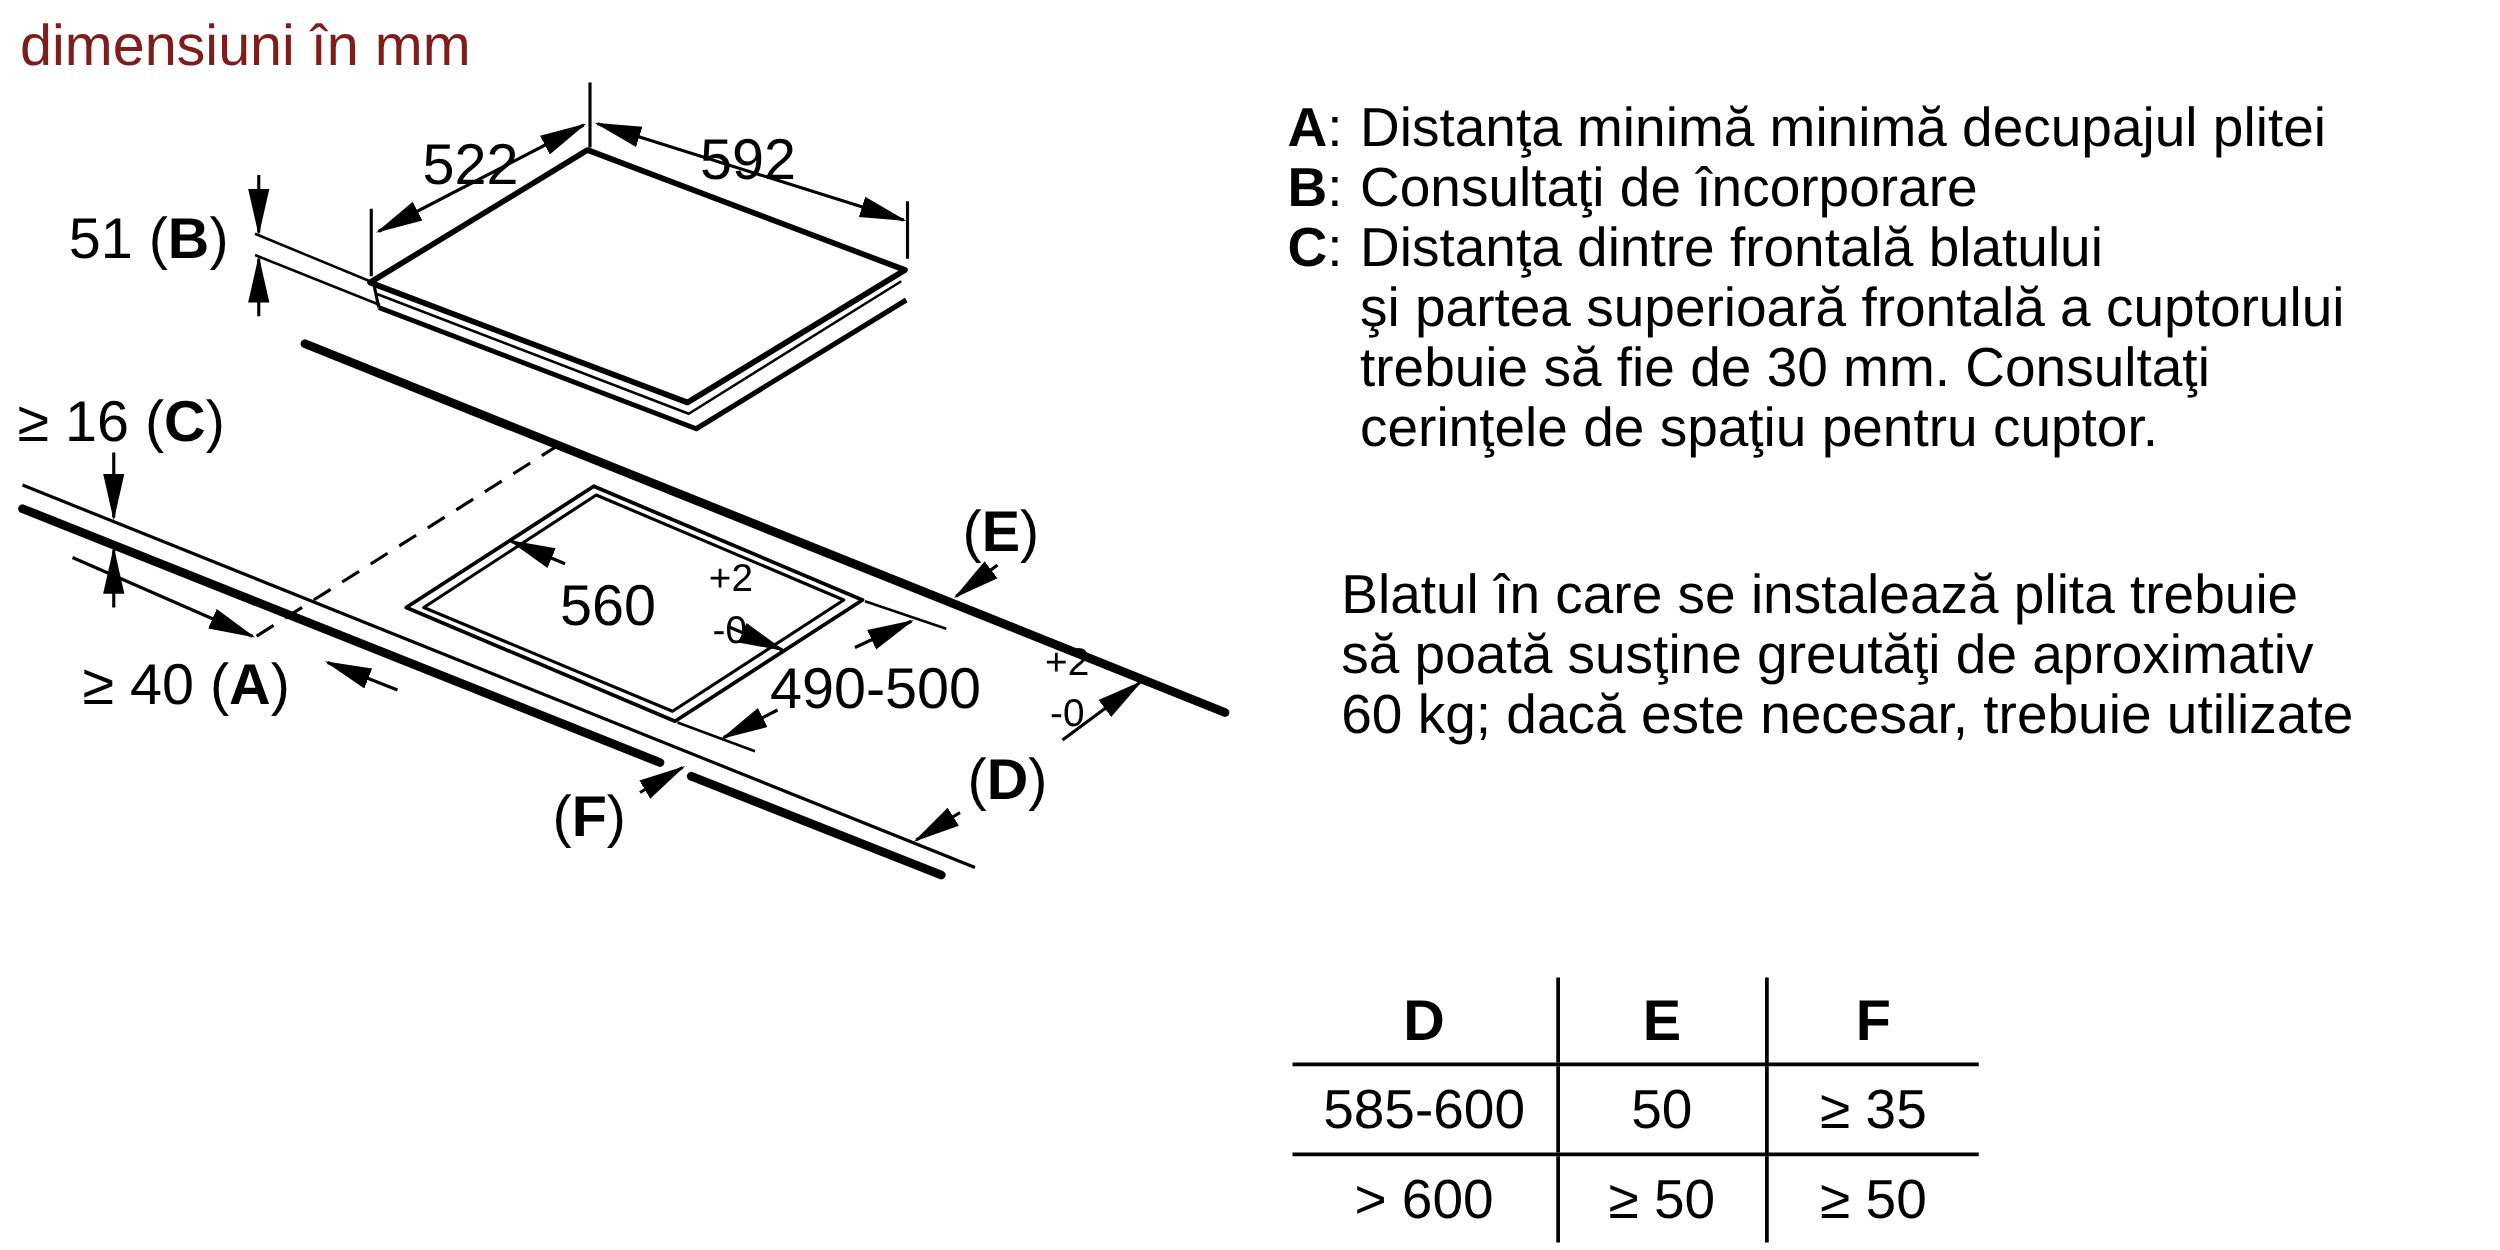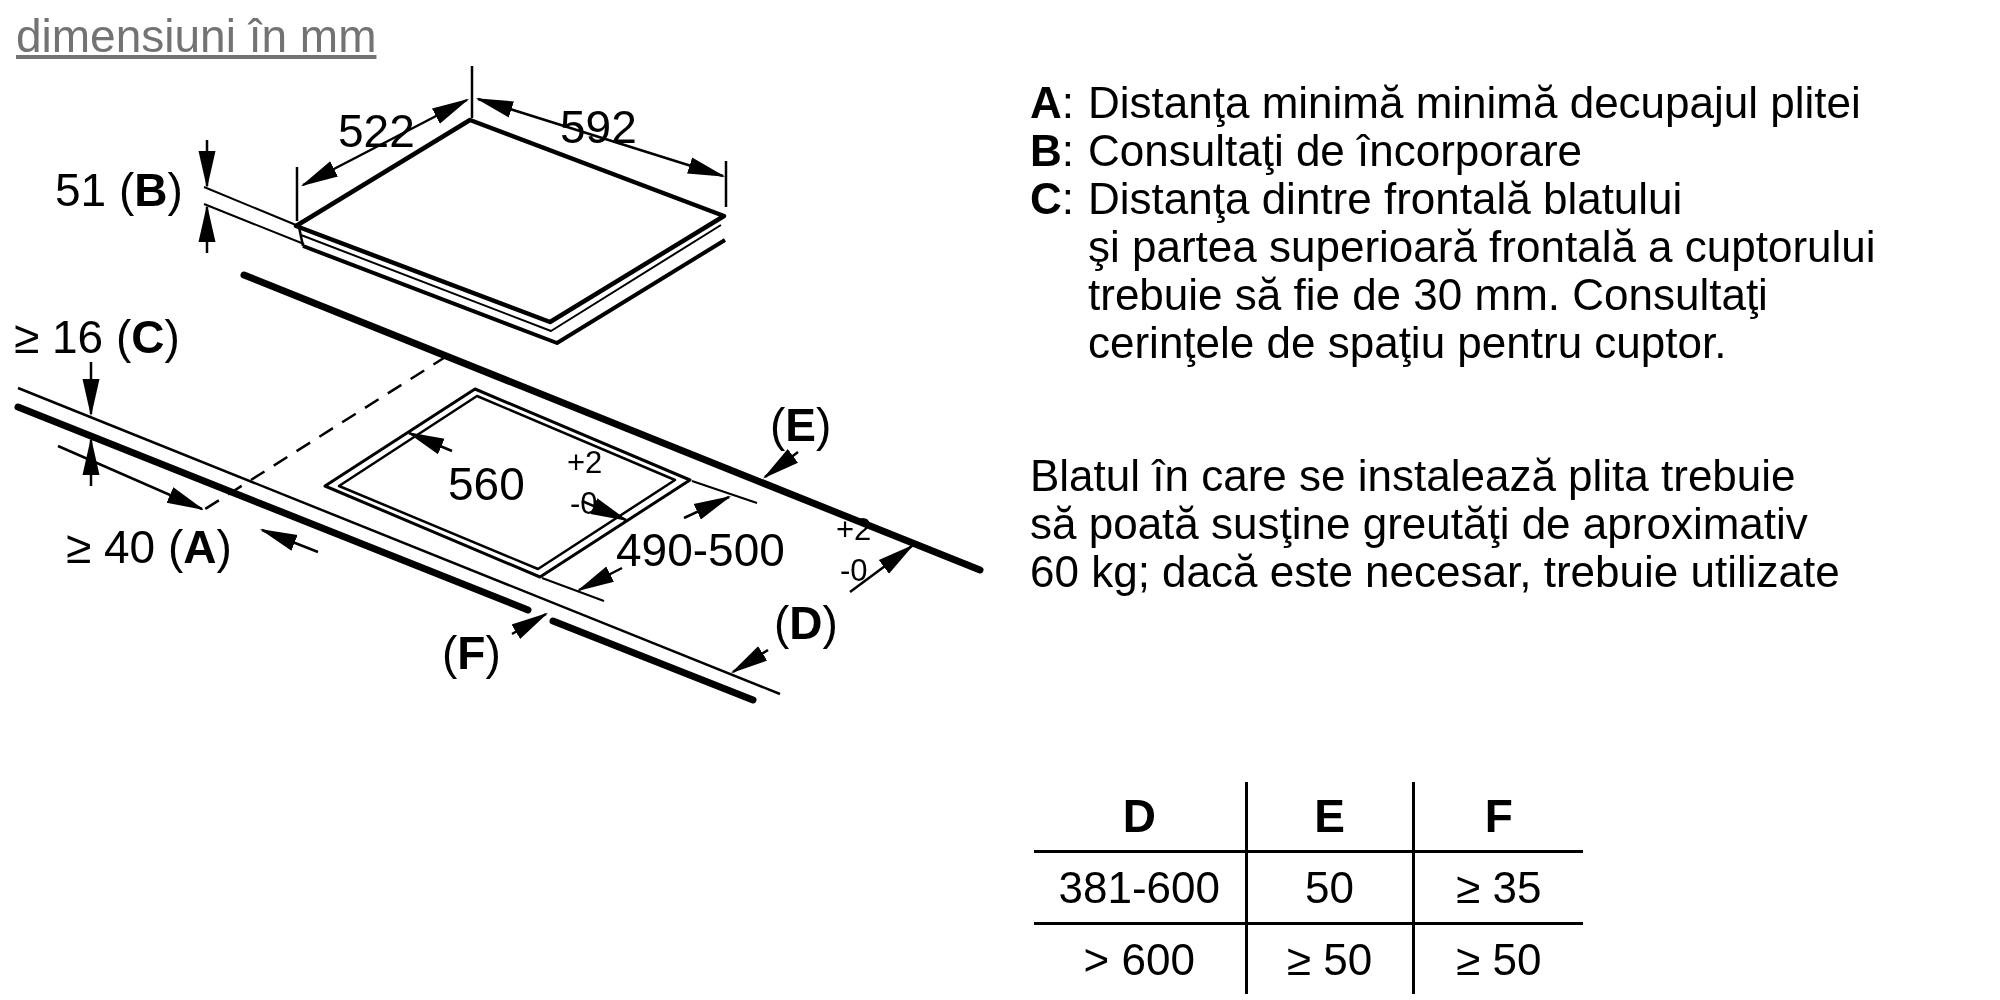--- a/index.html
+++ b/index.html
@@ -1,36 +1,36 @@
 <!DOCTYPE html>
 <html><head>
 <meta charset="utf-8">
 <style>
   html,body{margin:0;padding:0;background:#fff;}
   .page{
     position:relative;width:2000px;height:1000px;background:#ffffff;
     font-family:"Liberation Sans", sans-serif;color:#000;overflow:hidden;
   }
   .title{
-    position:absolute;left:16px;top:10px;font-size:46px;line-height:52px;color:#737373;text-decoration:underline;
+    position:absolute;left:16px;top:10px;font-size:46px;line-height:52px;color:#7f1d1d;
   }
   svg{position:absolute;left:0;top:0;}
   svg line, svg polyline, svg polygon{stroke:#000;}
   svg text{fill:#000;font-family:"Liberation Sans", sans-serif;}
   .rc{
     position:absolute;left:1030px;width:880px;font-size:44px;line-height:48px;
   }
   .rc .ln{position:relative;padding-left:58px;white-space:nowrap;}
   .rc .ln.cont{}
   .rc .tag{position:absolute;left:0;top:0;}
   .rc .tag b{font-weight:bold;}
   .para{
     position:absolute;left:1030px;top:452px;font-size:44px;line-height:48px;
   }
-  .para div{white-space:nowrap;}
+  .para div{white-space:nowrap;margin-left:43px;}
   table.spec{
     position:absolute;left:1034px;top:782px;border-collapse:collapse;table-layout:fixed;
     font-size:44px;text-align:center;color:#000;
   }
   table.spec col.c1{width:212px;} table.spec col.c2{width:167px;} table.spec col.c3{width:170px;}
   table.spec th{font-size:46px;font-weight:bold;height:66px;border-bottom:3px solid #000;}
   table.spec td{height:67px;}
   table.spec tr.r1 td{border-bottom:3px solid #000;}
   table.spec .mid{border-left:3px solid #000;border-right:3px solid #000;}
 </style>
@@ -139,21 +139,21 @@
         <col class="c2">
         <col class="c3">
       </colgroup>
     <tbody>
         <tr>
       <th>D</th>
       <th class="mid">E</th>
       <th>F</th>
     </tr>
     <tr class="r1">
-      <td>381-600</td>
+      <td>585-600</td>
       <td class="mid">50</td>
       <td>≥ 35</td>
     </tr>
     <tr class="r2">
       <td>&gt; 600</td>
       <td class="mid">≥ 50</td>
       <td>≥ 50</td>
     </tr>
   </tbody>
     </table>

